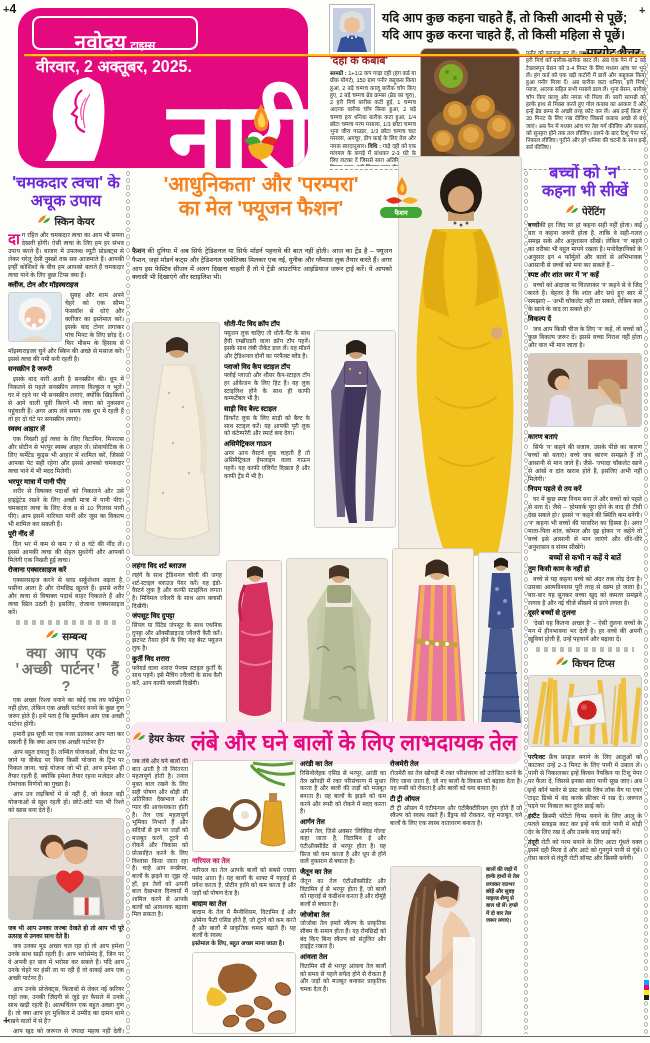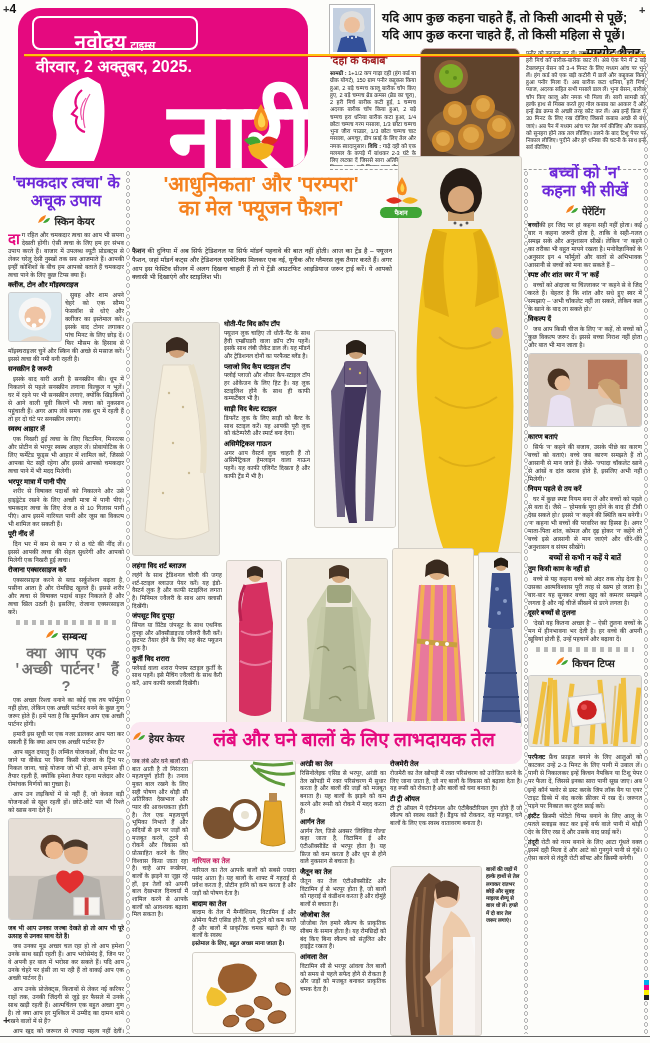--- a/index.html
+++ b/index.html
@@ -48,21 +48,21 @@
   
   .fa-head{position:absolute;left:130px;top:172px;width:262px;font-size:20.5px;}
   .fa-intro{position:absolute;left:132px;top:247px;width:260px;height:72px;overflow:hidden;font-size:6.5px;line-height:1.35;text-align:justify;}
   .ph{position:absolute;border:1px solid #d2cec6;border-radius:3px;overflow:hidden;background:#efece5;}
   .txtcol{position:absolute;overflow:hidden;}
   .t58{font-size:5.9px;line-height:1.3;text-align:justify;}
   .diya-label{position:absolute;left:380px;top:207px;width:42px;height:11px;background:#3FA535;color:#fff;font-size:6.5px;font-weight:bold;
               border-radius:6px;display:flex;align-items:center;justify-content:center;z-index:5;}
   
   .ho-bg{position:absolute;left:130px;top:722px;width:392px;height:42px;background:#FBE7F1;border-radius:10px;}
-  .ho-head{position:absolute;left:186px;top:726px;width:336px;text-align:center;font-size:19px;font-weight:900;color:#E5097F;}
+  .ho-head{position:absolute;left:186px;top:726px;width:336px;text-align:center;font-size:22px;font-weight:900;color:#E5097F;}
   .ho-tag{position:absolute;left:130px;top:728px;width:56px;}
   .cap-pink{font-size:6.8px;font-weight:bold;color:#C2185B;margin:1px 0;}
   .bold-note{font-weight:bold;}
   
   .rule-b{position:absolute;left:0;top:1036px;width:650px;height:1px;background:#666;}
   .cmyk{position:absolute;left:644px;top:980px;width:5px;}
   .cmyk div{width:5px;height:5px;}
 </style>
 </head>
 <body>

